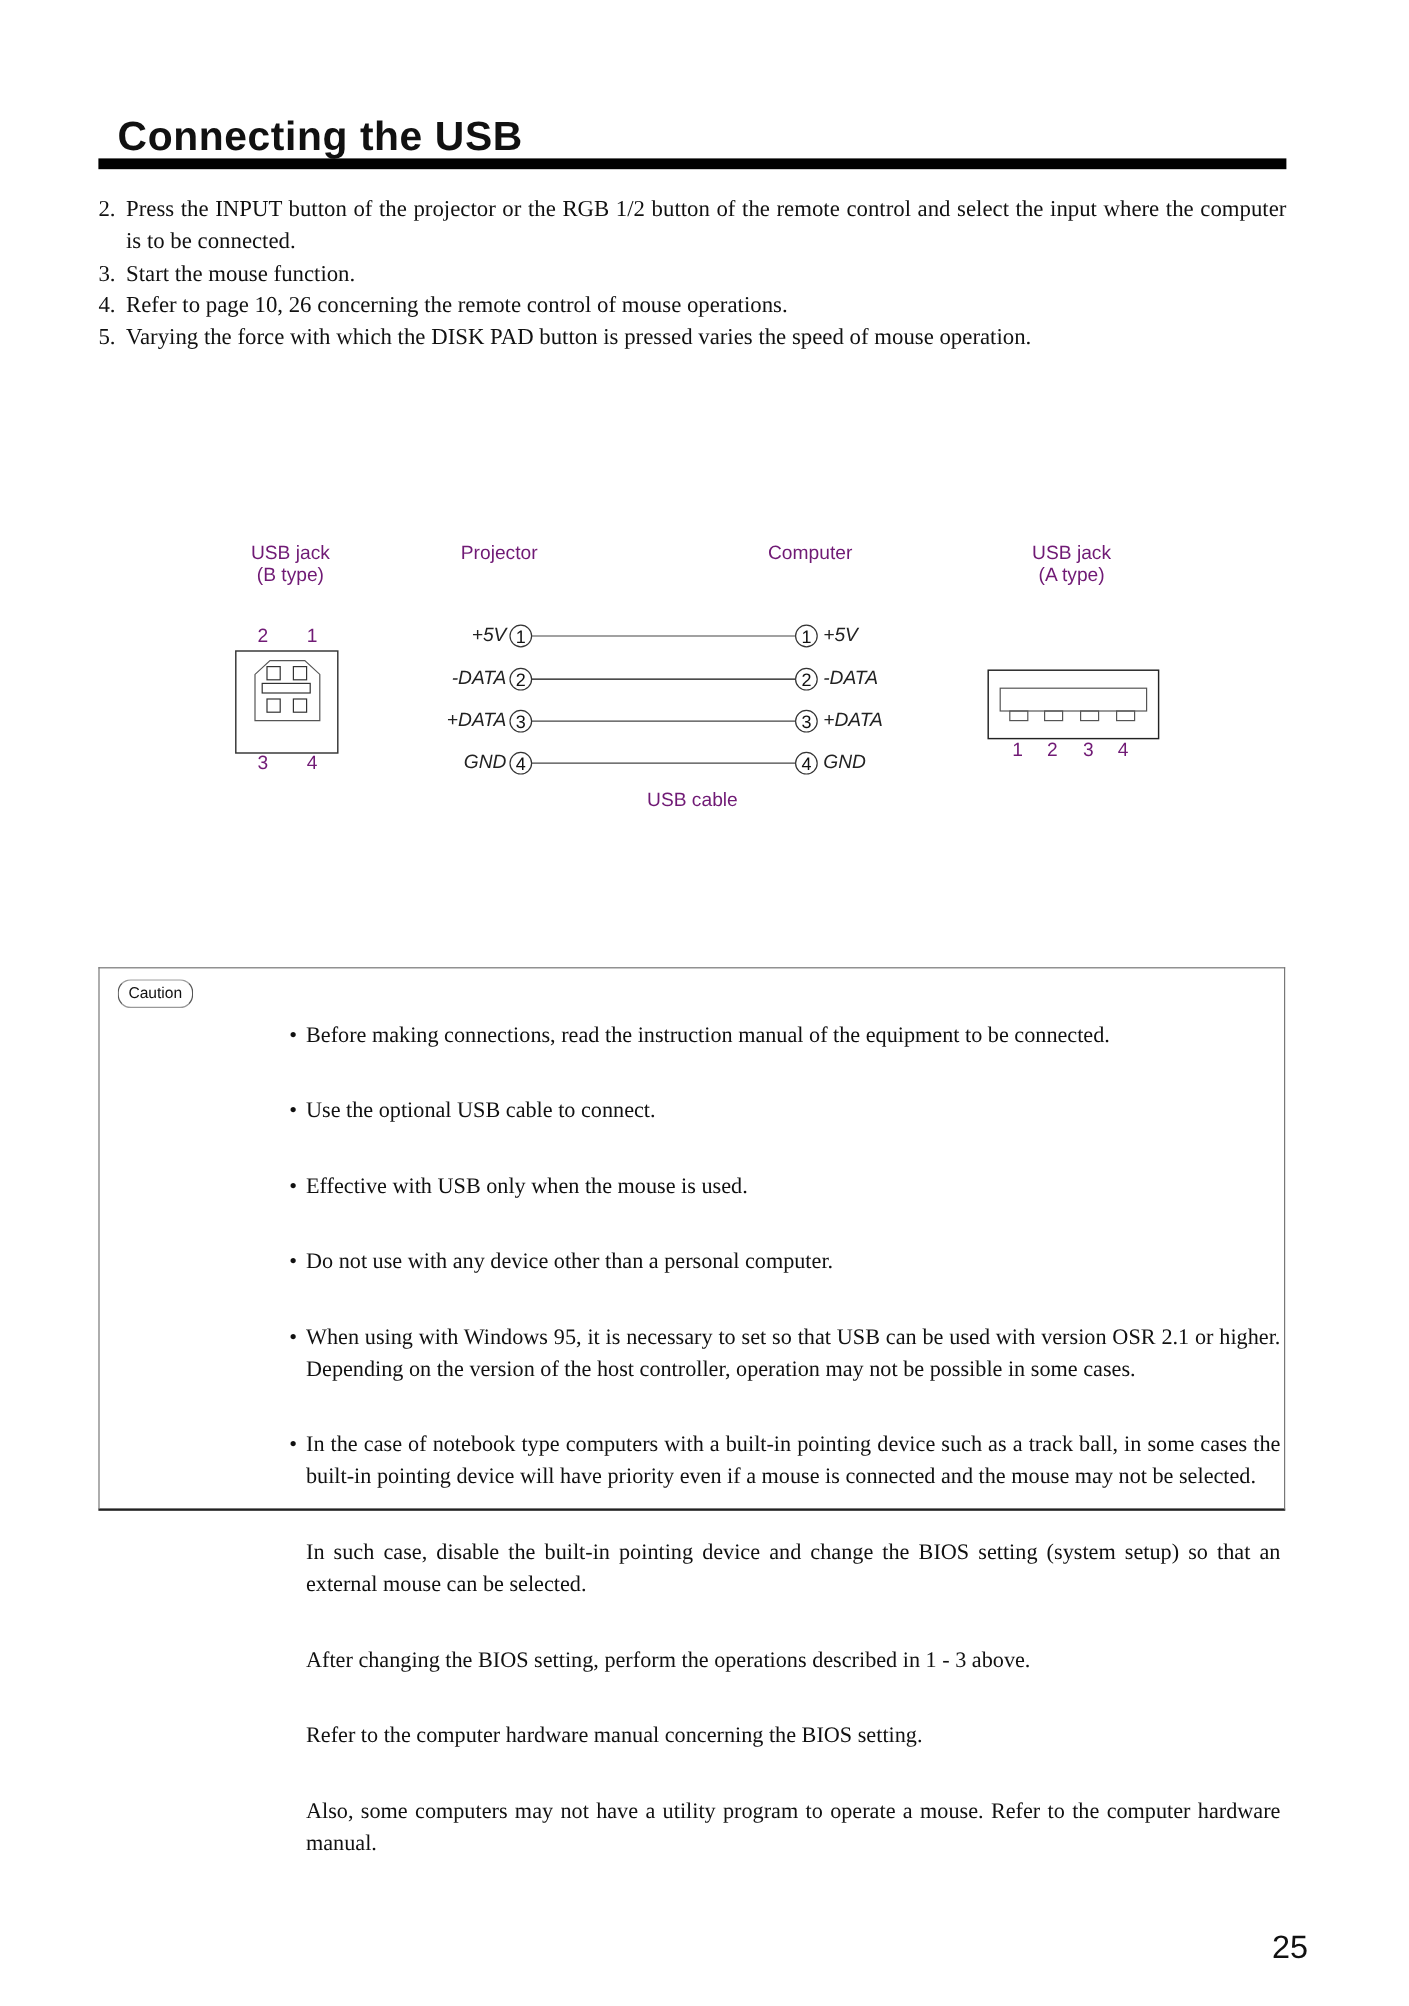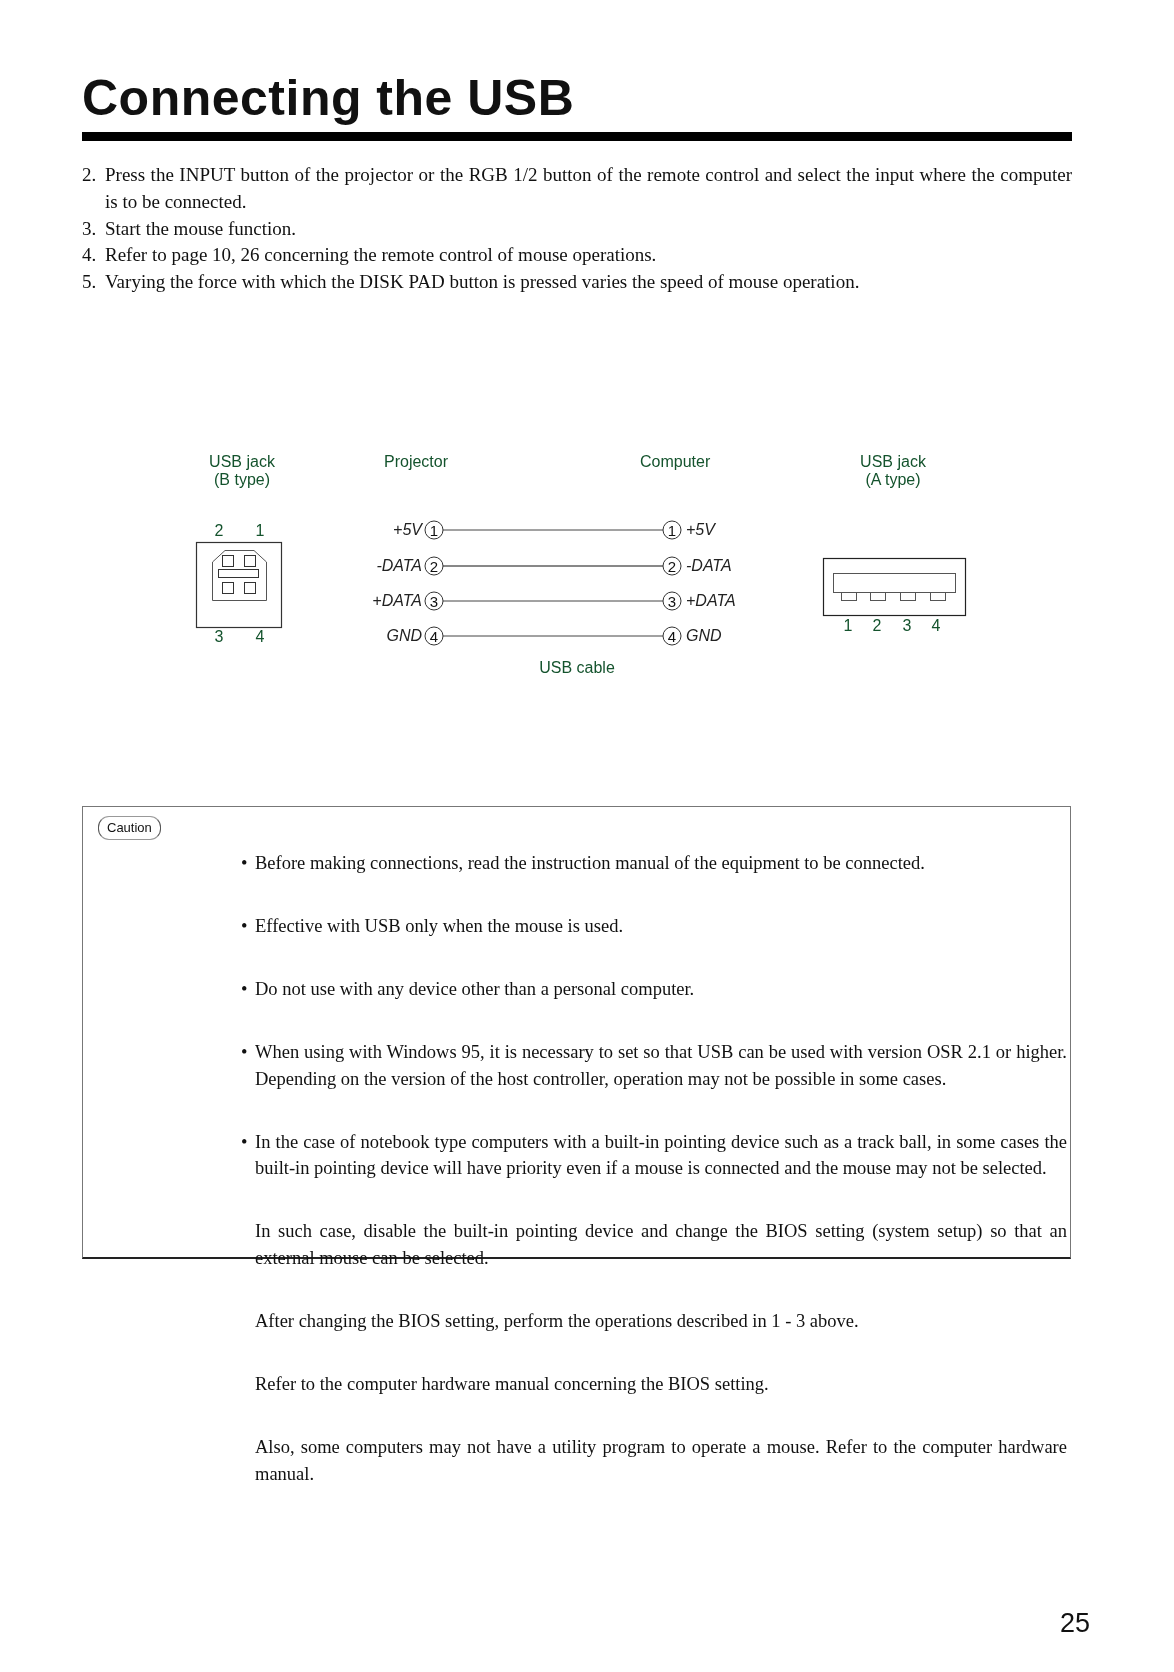--- a/index.html
+++ b/index.html
@@ -1,24 +1,24 @@
 <!DOCTYPE html>
 <html><head>
 <meta charset="utf-8">
 <style>
   html, body { margin:0; padding:0; background:#ffffff; }
   body { width:1174px; height:1672px; position:relative; overflow:hidden; color:#111; }
-  .title { position:absolute; left:82px; top:68px; font-family:"Liberation Sans", sans-serif; font-weight:bold; font-size:50px; letter-spacing:0.5px; line-height:60px; margin:0; }
+  .title { position:absolute; left:82px; top:68px; font-family:"Liberation Sans", sans-serif; font-weight:bold; font-size:34px; letter-spacing:0.5px; line-height:60px; margin:16px; }
   .title-rule { position:absolute; left:82px; top:132px; width:990px; height:9px; background:#000; }
   .steps { position:absolute; left:82px; top:162px; width:990px; margin:0; padding:0; list-style:none; font-family:"Liberation Serif", serif; font-size:19px; line-height:26.8px; }
   .steps li { padding-left:23px; text-indent:-23px; text-align:justify; }
   .steps li .num { display:inline-block; width:23px; text-indent:0; }
 
   .diagram { position:absolute; left:0; top:0; width:1174px; height:720px; pointer-events:none; }
-  .dlabel { position:absolute; font-family:"Liberation Sans", sans-serif; font-size:16px; line-height:18px; text-align:center; color:#14532d; }
+  .dlabel { position:absolute; font-family:"Liberation Sans", sans-serif; font-size:16px; line-height:18px; text-align:center; color:#701a75; }
   .pin-label { position:absolute; font-family:"Liberation Sans", sans-serif; font-size:16px; color:#222; line-height:18px;font-style:italic; }
   svg text { font-family:"Liberation Sans", sans-serif; }
 
   .caution-box { position:absolute; left:82px; top:806px; width:989px; height:453px; border:1px solid #777; border-bottom:2px solid #222; box-sizing:border-box; }
   .caution-badge { position:absolute; left:98px; top:816px; font-family:"Liberation Sans", sans-serif; font-size:13px; line-height:22px; padding:0 8px; border:1px solid #555; border-radius:11px; border-top-color:#999; border-bottom-color:#999; }
   .caution-list { position:absolute; left:241px; top:814px; width:826px; margin:0; padding:0; list-style:none; font-family:"Liberation Serif", serif; font-size:18.5px; line-height:26.9px; }
   .caution-list li { text-align:justify; text-align-last:left;margin-top:36px; }
   .caution-list li.bullet { padding-left:14px; text-indent:-14px; }
   .caution-list li .dot { display:inline-block; width:14px; text-indent:0; }
   .page-number { position:absolute; left:1060px; top:1608px; font-family:"Liberation Sans", sans-serif; font-size:27px; line-height:30px; }
@@ -120,20 +120,21 @@
       <rect x="900.5" y="592.5" width="15" height="8" fill="none" stroke="#555" stroke-width="1"></rect>
       <rect x="930.5" y="592.5" width="15" height="8" fill="none" stroke="#555" stroke-width="1"></rect>
     </g>
   </svg>
 </div>
 
 <div class="caution-box"></div>
 <div class="caution-badge">Caution</div>
 <ul class="caution-list">
   <li class="bullet"><span class="dot">•</span><span>Before making connections, read the instruction manual of the equipment to be connected.</span></li>
+  <li class="bullet"><span class="dot">•</span><span>Use the optional USB cable to connect.</span></li>
   <li class="bullet"><span class="dot">•</span><span>Effective with USB only when the mouse is used.</span></li>
   <li class="bullet"><span class="dot">•</span><span>Do not use with any device other than a personal computer.</span></li>
   <li class="bullet"><span class="dot">•</span><span>When using with Windows 95, it is necessary to set so that USB can be used with version OSR 2.1 or higher. Depending on the version of the host controller, operation may not be possible in some cases.</span></li>
   <li class="bullet"><span class="dot">•</span><span>In the case of notebook type computers with a built-in pointing device such as a track ball, in some cases the built-in pointing device will have priority even if a mouse is connected and the mouse may not be selected.</span></li>
   <li class="bullet" style="padding-left:14px; text-indent:0;"><span>In such case, disable the built-in pointing device and change the BIOS setting (system setup) so that an external mouse can be selected.</span></li>
   <li class="bullet" style="padding-left:14px; text-indent:0;"><span>After changing the BIOS setting, perform the operations described in 1 - 3 above.</span></li>
   <li class="bullet" style="padding-left:14px; text-indent:0;"><span>Refer to the computer hardware manual concerning the BIOS setting.</span></li>
   <li class="bullet" style="padding-left:14px; text-indent:0;"><span>Also, some computers may not have a utility program to operate a mouse. Refer to the computer hardware manual.</span></li>
 </ul>
 

